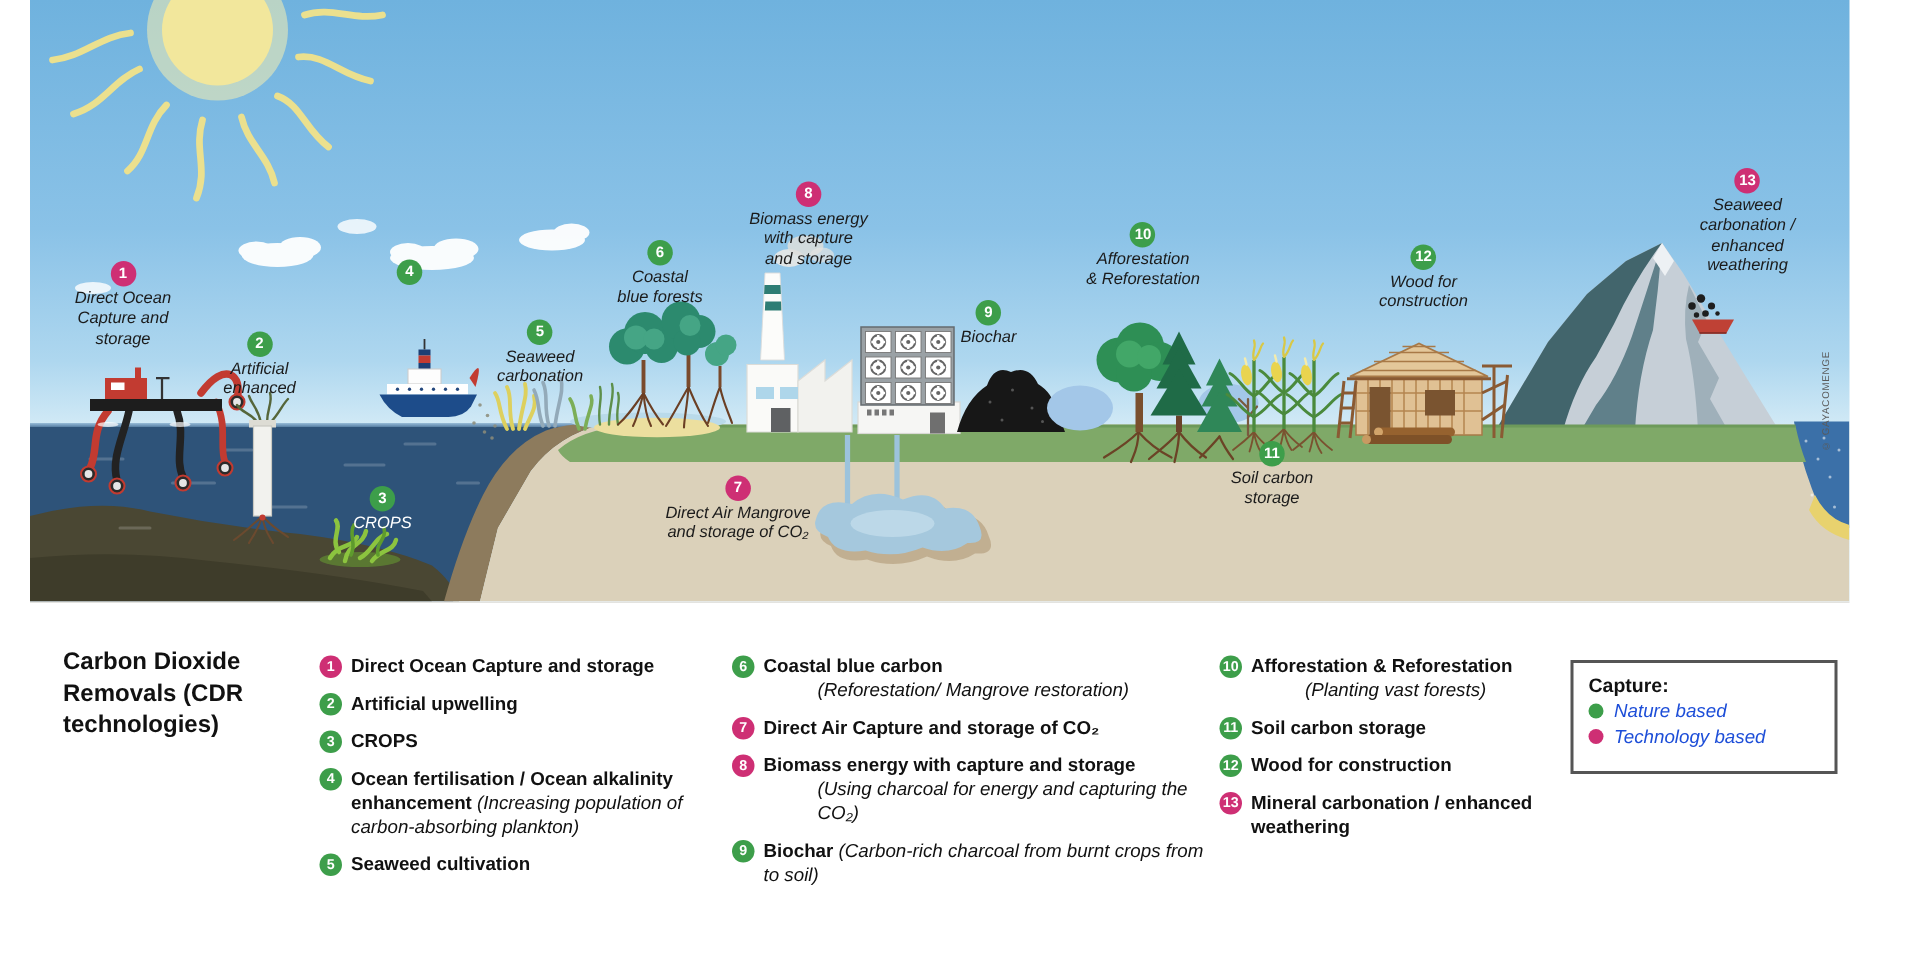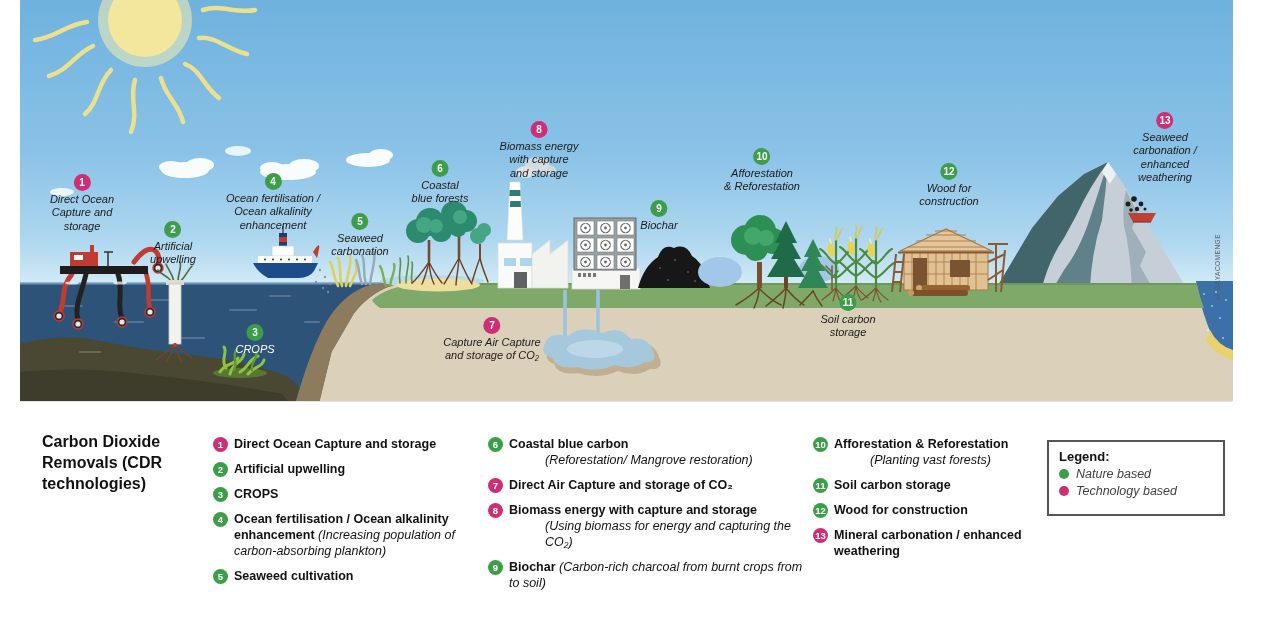--- a/index.html
+++ b/index.html
@@ -27,21 +27,21 @@
   .col3{left:813px;width:210px;}
   .li{display:flex;gap:6px;align-items:flex-start;}
   .li .badge{width:15px;height:15px;font-size:9.5px;margin-top:1px;}
   .li-text{font-size:12.5px;font-weight:bold;line-height:1.28;color:#111;}
   .li-text .note{font-style:italic;font-weight:normal;}
   .li-text .note::before{content:" ";}
   .li.nb .note{display:block;margin-left:36px;}
   .legendbox{position:absolute;left:1047px;top:440px;width:178px;height:76px;border:2px solid #555;
              background:#fff;box-sizing:border-box;padding:7px 10px;}
   .legend-h{font-weight:bold;font-size:13px;color:#111;margin-bottom:3px;}
-  .lrow{display:flex;align-items:center;gap:7px;font-size:12.5px;font-style:italic;color:#404040;margin-top:3px;}
+  .lrow{display:flex;align-items:center;gap:7px;font-size:12.5px;font-style:italic;color:#1d4ed8;margin-top:3px;}
   .dot{width:10px;height:10px;border-radius:50%;flex:none;}
   .dot.nature{background:#3d9e4a;}
   .dot.technology{background:#ce2f74;}
 </style>
 </head>
 <body>
 
 <div class="canvas">
   <div class="scene">
 
@@ -472,45 +472,42 @@
 
     <div class="marker" style="left:62px;top:174px">
         <span class="badge technology">1</span>
         <div class="mlabel">Direct Ocean
 Capture and
 storage</div>
       </div>
     <div class="marker" style="left:153px;top:221px">
         <span class="badge nature">2</span>
         <div class="mlabel">Artificial
-upwelling</div>
+enhanced</div>
       </div>
     <div class="marker" style="left:235px;top:324px">
         <span class="badge nature">3</span>
         <div class="mlabel light">CROPS</div>
       </div>
     <div class="marker" style="left:253px;top:173px">
         <span class="badge nature">4</span>
-        <div class="mlabel">Ocean fertilisation /
-Ocean alkalinity
-enhancement</div>
       </div>
     <div class="marker" style="left:340px;top:213px">
         <span class="badge nature">5</span>
         <div class="mlabel">Seaweed
 carbonation</div>
       </div>
     <div class="marker" style="left:420px;top:160px">
         <span class="badge nature">6</span>
         <div class="mlabel">Coastal
 blue forests</div>
       </div>
     <div class="marker" style="left:472px;top:317px">
         <span class="badge technology">7</span>
-        <div class="mlabel">Capture Air Capture
+        <div class="mlabel">Direct Air Mangrove
 and storage of CO₂</div>
       </div>
     <div class="marker" style="left:519px;top:121px">
         <span class="badge technology">8</span>
         <div class="mlabel">Biomass energy
 with capture
 and storage</div>
       </div>
     <div class="marker" style="left:639px;top:200px">
         <span class="badge nature">9</span>
@@ -573,21 +570,21 @@
     <div class="li nb">
         <span class="badge nature">6</span>
         <div class="li-text"><span>Coastal blue carbon</span><span class="note">(Reforestation/ Mangrove restoration)</span></div>
       </div>
     <div class="li">
         <span class="badge technology">7</span>
         <div class="li-text"><span>Direct Air Capture and storage of CO₂</span><span class="note"></span></div>
       </div>
     <div class="li nb">
         <span class="badge technology">8</span>
-        <div class="li-text"><span>Biomass energy with capture and storage</span><span class="note">(Using biomass for energy and capturing the CO₂)</span></div>
+        <div class="li-text"><span>Biomass energy with capture and storage</span><span class="note">(Using charcoal for energy and capturing the CO₂)</span></div>
       </div>
     <div class="li">
         <span class="badge nature">9</span>
         <div class="li-text"><span>Biochar</span><span class="note">(Carbon-rich charcoal from burnt crops from to soil)</span></div>
       </div>
   </div>
 
   <div class="col col3">
     <div class="li nb">
         <span class="badge nature">10</span>
@@ -601,21 +598,21 @@
         <span class="badge nature">12</span>
         <div class="li-text"><span>Wood for construction</span><span class="note"></span></div>
       </div>
     <div class="li">
         <span class="badge technology">13</span>
         <div class="li-text"><span>Mineral carbonation / enhanced weathering</span><span class="note"></span></div>
       </div>
   </div>
 
   <div class="legendbox">
-    <div class="legend-h">Legend:</div>
+    <div class="legend-h">Capture:</div>
     <div class="lrow">
         <span class="dot nature"></span>
         <span>Nature based</span>
       </div>
     <div class="lrow">
         <span class="dot technology"></span>
         <span>Technology based</span>
       </div>
   </div>
 </div>

